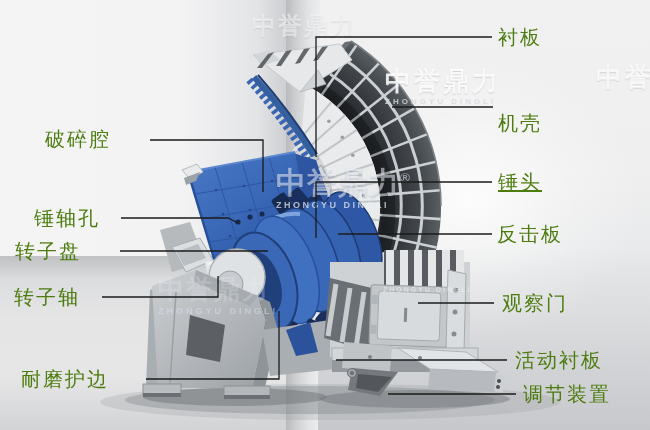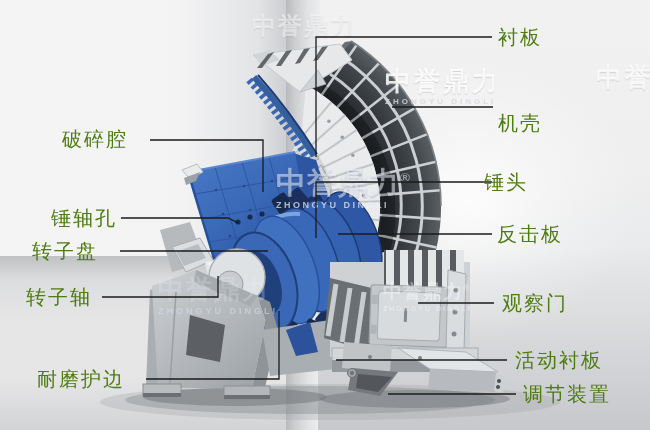--- a/index.html
+++ b/index.html
@@ -38,21 +38,21 @@
   .wm-center .en{margin-top:3px;font-size:9px;letter-spacing:2.5px;color:rgba(236,241,248,.7);}
   .wm-rotor{left:158px;top:276px;}
   .wm-rotor .cn{font-size:26px;letter-spacing:2px;color:rgba(230,235,242,.26);}
   .wm-rotor .en{margin-top:5px;font-size:9px;letter-spacing:3px;color:rgba(215,228,242,.5);}
   .wm-door {left:383px;top:282px;}
   .wm-door .cn{font-size:19px;letter-spacing:1px;color:rgba(255,255,255,.4);}
   .wm-door .en{margin-top:4px;font-size:7px;letter-spacing:2px;color:rgba(242,244,247,.55);}
   sup.reg{font-size:.45em;vertical-align:super;}
   
   .lbl{position:absolute;font-size:20px;letter-spacing:2px;color:#4d7c0f;line-height:17px;white-space:nowrap;}
-  .lbl.r{text-align:center;}
+  .lbl.r{text-align:left;}
   #svg-machine,#svg-leaders{position:absolute;left:0;top:0;}
 </style>
 </head>
 <body>
 
 <div class="abs bg-base"></div>
 <div class="abs bg-wall-left"></div>
 <div class="abs bg-floor-left"></div>
 <div class="abs bg-corner"></div>
 <div class="abs bg-floor-right"></div>
@@ -312,21 +312,20 @@
 </div>
 <div class="wm wm-center">
   <span class="cn"><span>中誉鼎力</span><sup class="reg">®</sup></span>
   <span class="en">ZHONGYU DINGLI</span>
 </div>
 <div class="wm wm-rotor">
   <span class="cn">中誉鼎力</span>
   <span class="en">ZHONGYU DINGLI</span>
 </div>
 <div class="wm wm-door">
-  <span class="cn"><span>中誉鼎力</span><sup class="reg">®</sup></span>
   <span class="en">ZHONGYU DINGLI</span>
 </div>
 
 <svg id="svg-leaders" width="650" height="430" viewBox="0 0 650 430" fill="none" stroke="#1b1b1b" stroke-width="1.3">
   <path d="M150,140 H263 V192"></path>
   <path d="M121,218 H228 L238,223"></path>
   <path d="M120,251 H268"></path>
   <path d="M102,297 H218 V276"></path>
   <path d="M146,379 H279 V311"></path>
   <path d="M492,37 H316 V157"></path>
@@ -338,17 +337,17 @@
   <path d="M516,394 H388"></path>
 </svg>
 
 <div class="lbl r" style="left:45px;top:131px;width:100px;">破碎腔</div>
 <div class="lbl r" style="left:34px;top:210px;width:100px;">锤轴孔</div>
 <div class="lbl r" style="left:15px;top:243px;width:100px;">转子盘</div>
 <div class="lbl r" style="left:14px;top:289px;width:90px;">转子轴</div>
 <div class="lbl r" style="left:21px;top:371px;width:120px;">耐磨护边</div>
 <div class="lbl" style="left:498px;top:29px;">衬板</div>
 <div class="lbl" style="left:498px;top:115px;">机壳</div>
-<div class="lbl" style="left:484px;top:174px;">锤头</div>
+<div class="lbl" style="left:498px;top:174px;text-decoration:underline;">锤头</div>
 <div class="lbl" style="left:497px;top:226px;">反击板</div>
 <div class="lbl" style="left:502px;top:295px;">观察门</div>
 <div class="lbl" style="left:515px;top:352px;">活动衬板</div>
 <div class="lbl" style="left:523px;top:386px;">调节装置</div>
 
 </body></html>

